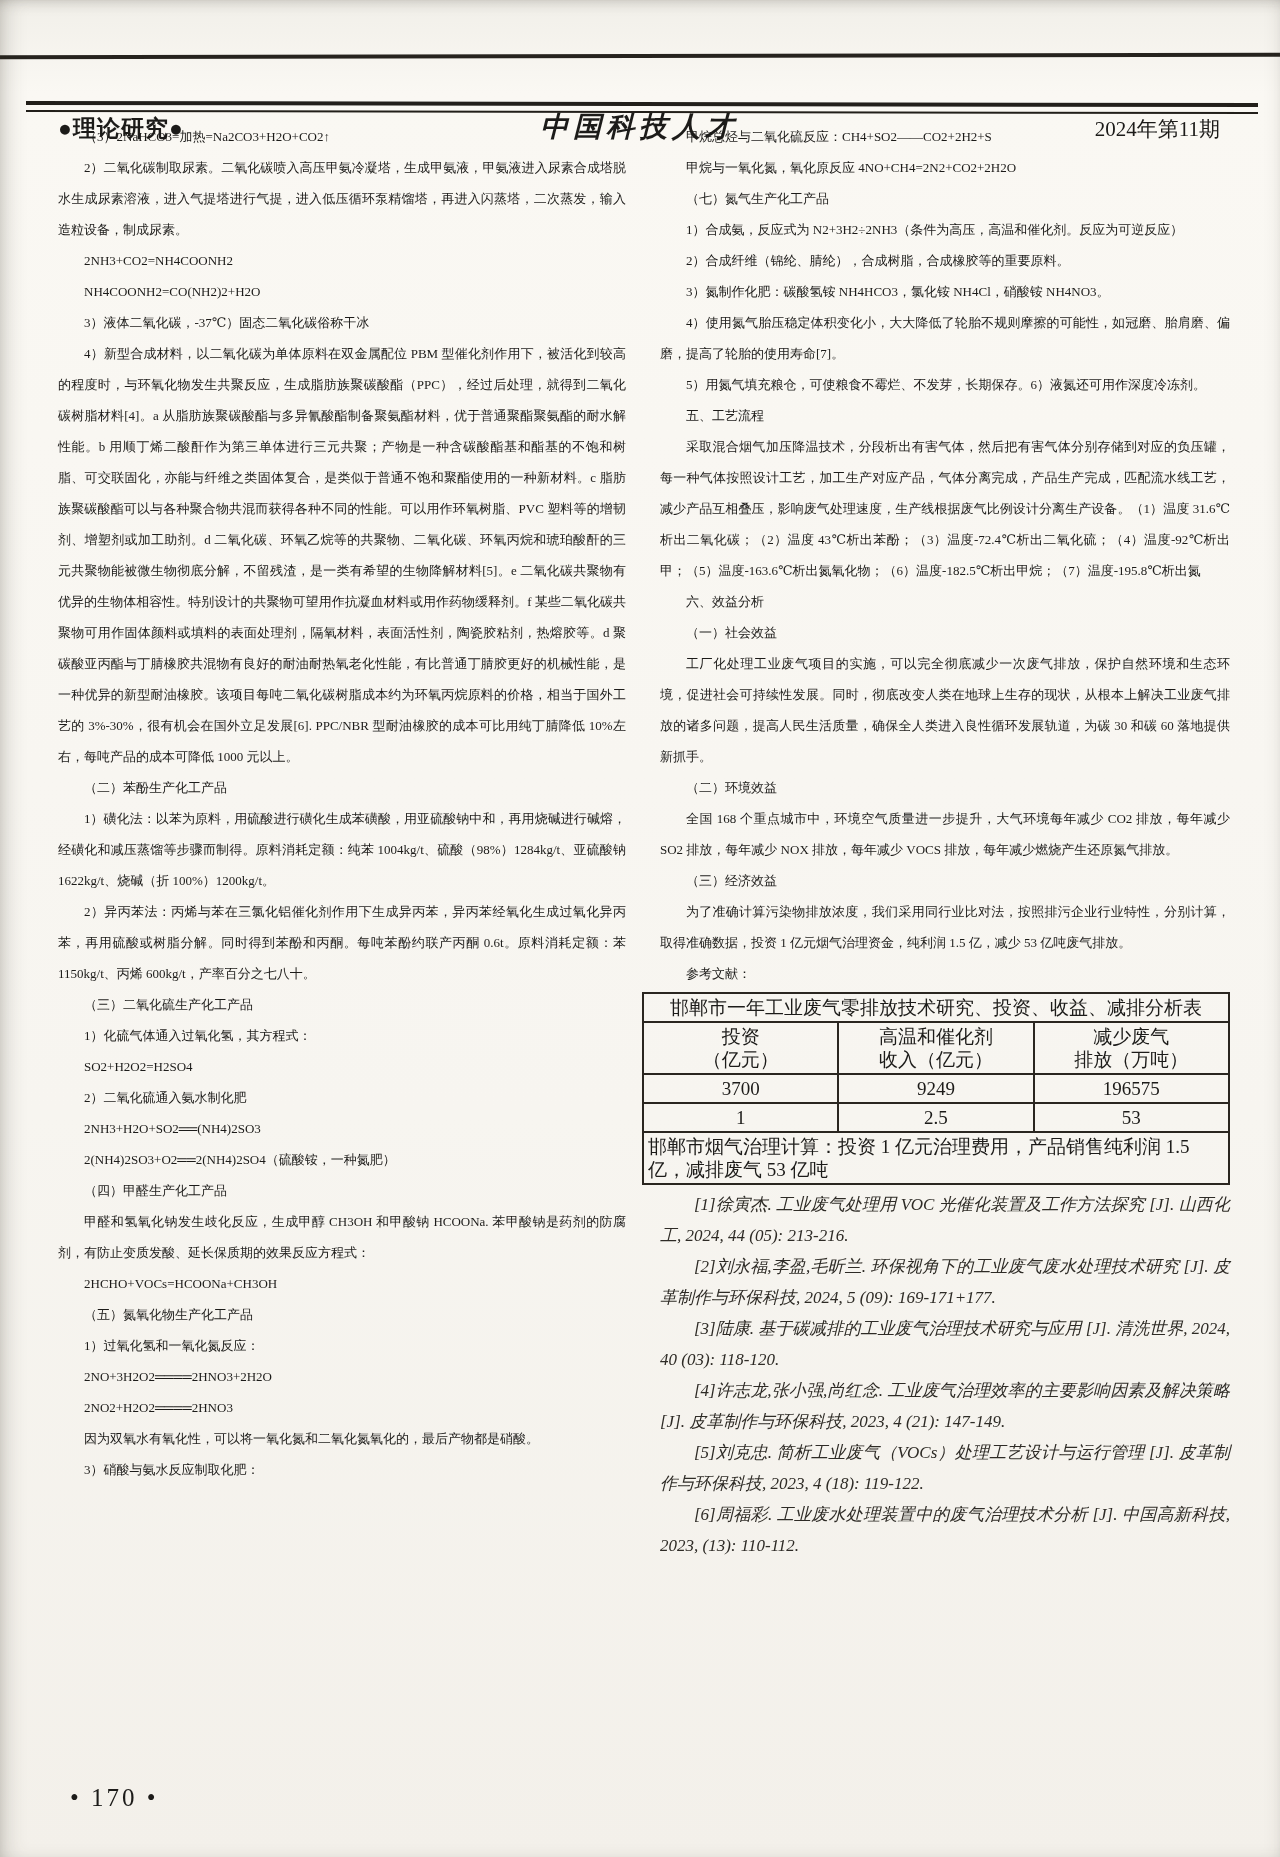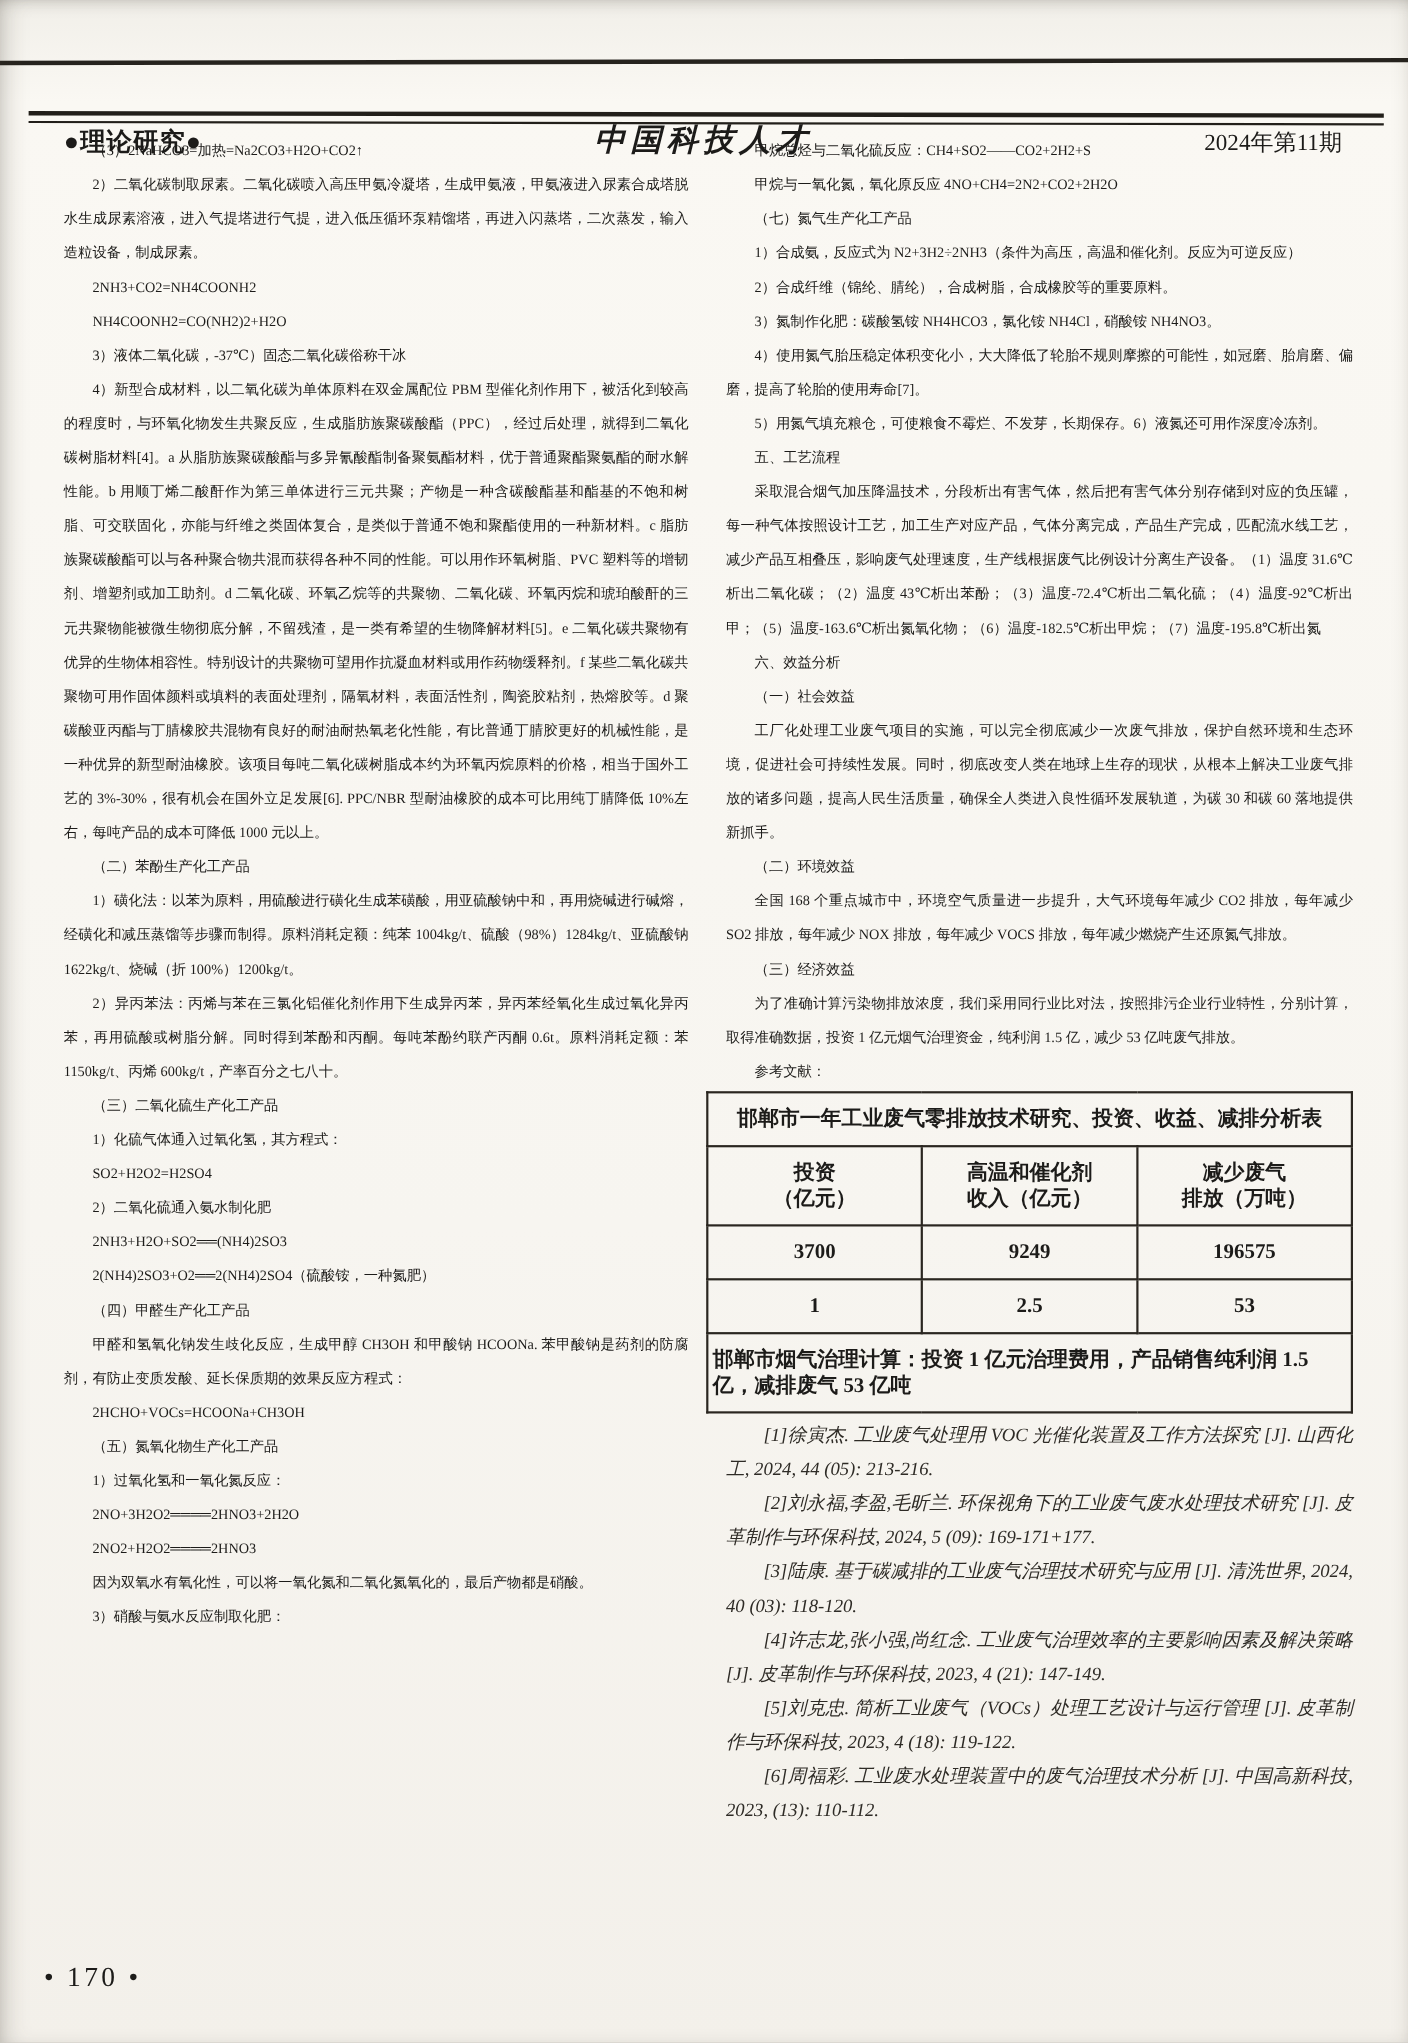--- a/index.html
+++ b/index.html
@@ -16,28 +16,28 @@
   .header-center{flex:1;text-align:center;font-size:28px;font-weight:bold;font-style:italic;letter-spacing:5px;white-space:nowrap;}
   .header-right{font-size:21px;white-space:nowrap;}
   .header-rule{position:absolute;top:102px;left:26px;right:22px;height:5px;
     border-top:4px solid #221f1a;border-bottom:2px solid #221f1a;transform:rotate(0.1deg);}
   .col{position:absolute;top:121px;text-align:justify;}
   .col-left{left:58px;width:568px;}
   .col-right{left:660px;width:570px;}
   .para{margin:0;font-size:13px;line-height:31px;text-indent:2em;}
   .ref{font-style:italic;color:#2e2b26;font-size:17px;line-height:31px;}
   .data-table{border-collapse:collapse;margin:3px 0 4px -18px;width:588px;table-layout:fixed;}
-  .data-table th,.data-table td{border:2px solid #2a2620;font-weight:bold;font-size:19px;line-height:23px;text-align:center;padding:12px 4px;margin-left:24px;}
+  .data-table th,.data-table td{border:2px solid #2a2620;font-weight:normal;font-size:19px;line-height:23px;text-align:center;padding:2px 4px;margin-left:24px;}
   .data-table th:nth-child(1),.data-table td:nth-child(1){width:27%;}
   .data-table th:nth-child(2),.data-table td:nth-child(2){width:37%;}
   .data-table th:nth-child(3),.data-table td:nth-child(3){width:36%;}
   .t-title{font-size:19px;padding:3px 2px;}
   .t-head{white-space:pre-line;}
   .t-note{text-align:left !important;font-size:19px;line-height:27px;padding:4px 8px;}
-  .footer{position:absolute;left:40px;top:1784px;font-size:25px;letter-spacing:3px;}
+  .footer{position:absolute;left:70px;top:1784px;font-size:25px;letter-spacing:3px;}
 </style>
 </head>
 <body>
 
 <div class="page">
   <div class="top-scan-line"></div>
 
   <div class="header">
     <div class="header-left">●理论研究●</div>
     <div class="header-center">中国科技人才</div>

